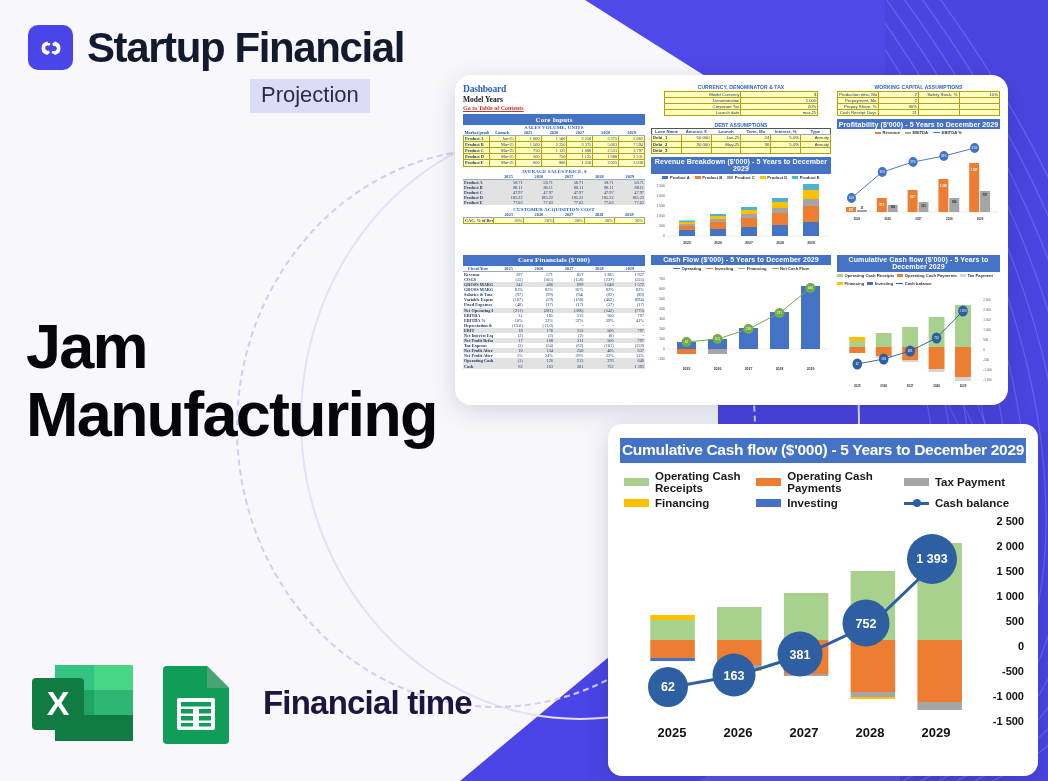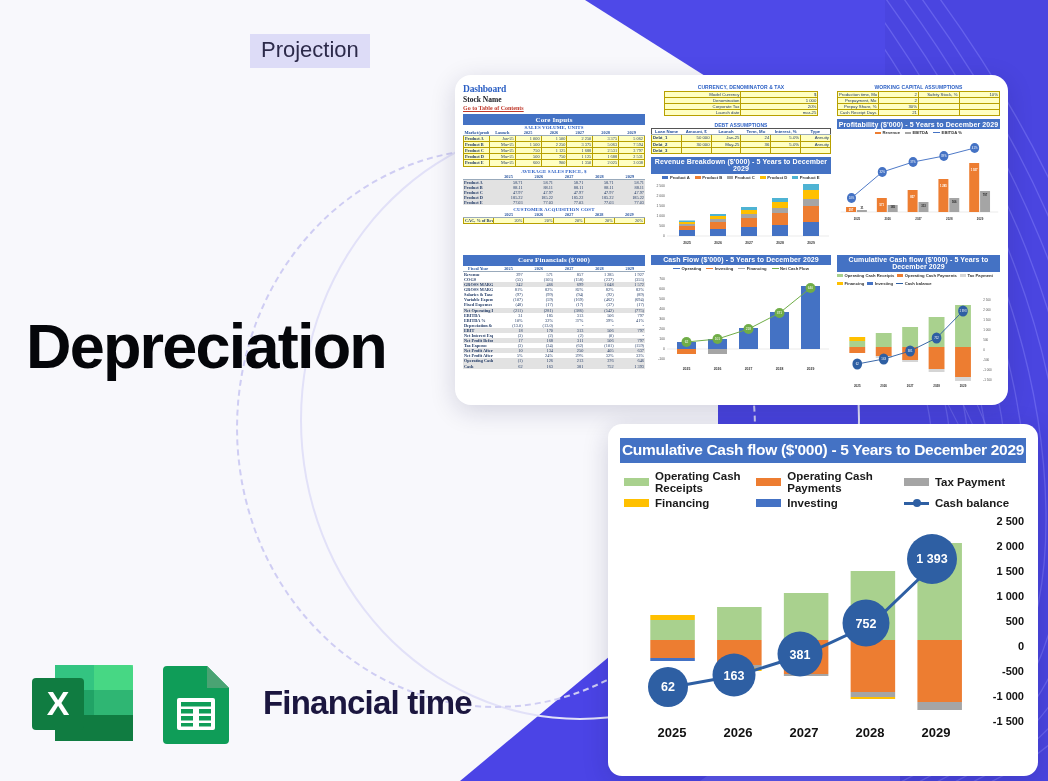--- a/index.html
+++ b/index.html
@@ -172,25 +172,35 @@
     </g>
   </svg>
   <div class="bg-tri-top"></div>
   <div class="bg-tri-bottom"></div>
   <div class="bg-tri-bottom2"></div>
   <div class="solid-arc"></div>
   <div class="dashed-arc"></div>
 </div>
 
 <div class="brand">
+  <div class="brand-row">
+    <span class="logo-mark">
+      <svg width="30" height="30" viewBox="0 0 32 32">
+        <path d="M11.5 10.5 A6 6 0 0 0 11.5 22 L14 20 A4.2 4.2 0 1 1 14 12" fill="none" stroke="#fff" stroke-width="2.6" stroke-linecap="round"></path>
+        <path d="M20.5 22 A6 6 0 0 0 20.5 10.5 L18 12.5 A4.2 4.2 0 1 1 18 20.5" fill="none" stroke="#fff" stroke-width="2.6" stroke-linecap="round"></path>
+      </svg>
+    </span>
+    <span class="brand-title">Startup Financial</span>
+  </div>
   <div class="brand-sub">Projection</div>
 </div>
 
 <div class="page-title">
-  <div>Depreciation</div>
+  <div>Jam</div>
+  <div>Manufacturing</div>
 </div>
 
 <div class="footer">
   <span class="excel-icon">
     <svg width="105" height="80" viewBox="0 0 105 80">
       <rect x="25" y="2" width="78" height="76" rx="3" fill="#21a366"></rect>
       <rect x="25" y="2" width="39" height="25" fill="#33c481"></rect>
       <rect x="64" y="2" width="39" height="25" fill="#4ee08a" opacity=".85"></rect>
       <rect x="25" y="27" width="39" height="25" fill="#21a366"></rect>
       <rect x="64" y="27" width="39" height="25" fill="#2fb673"></rect>
@@ -215,21 +225,21 @@
     </svg>
   </span>
   <span class="footer-label">Financial time</span>
 </div>
 
 <div class="card-dash">
   <div class="dash-top">
 
     <div class="dash-col-left">
       <div class="dash-h1">Dashboard</div>
-      <div class="dash-h2">Stock Name</div>
+      <div class="dash-h2">Model Years</div>
       <div class="dash-link">Go to Table of Contents</div>
 
       <div class="blue-band">Core Inputs</div>
 
       <div class="mini-cap">SALES VOLUME, UNITS</div>
       <table class="grid">
         <tbody>
             <tr class="hdr">
           <td class="lbl">Market/product</td>
           <td>Launch</td>

